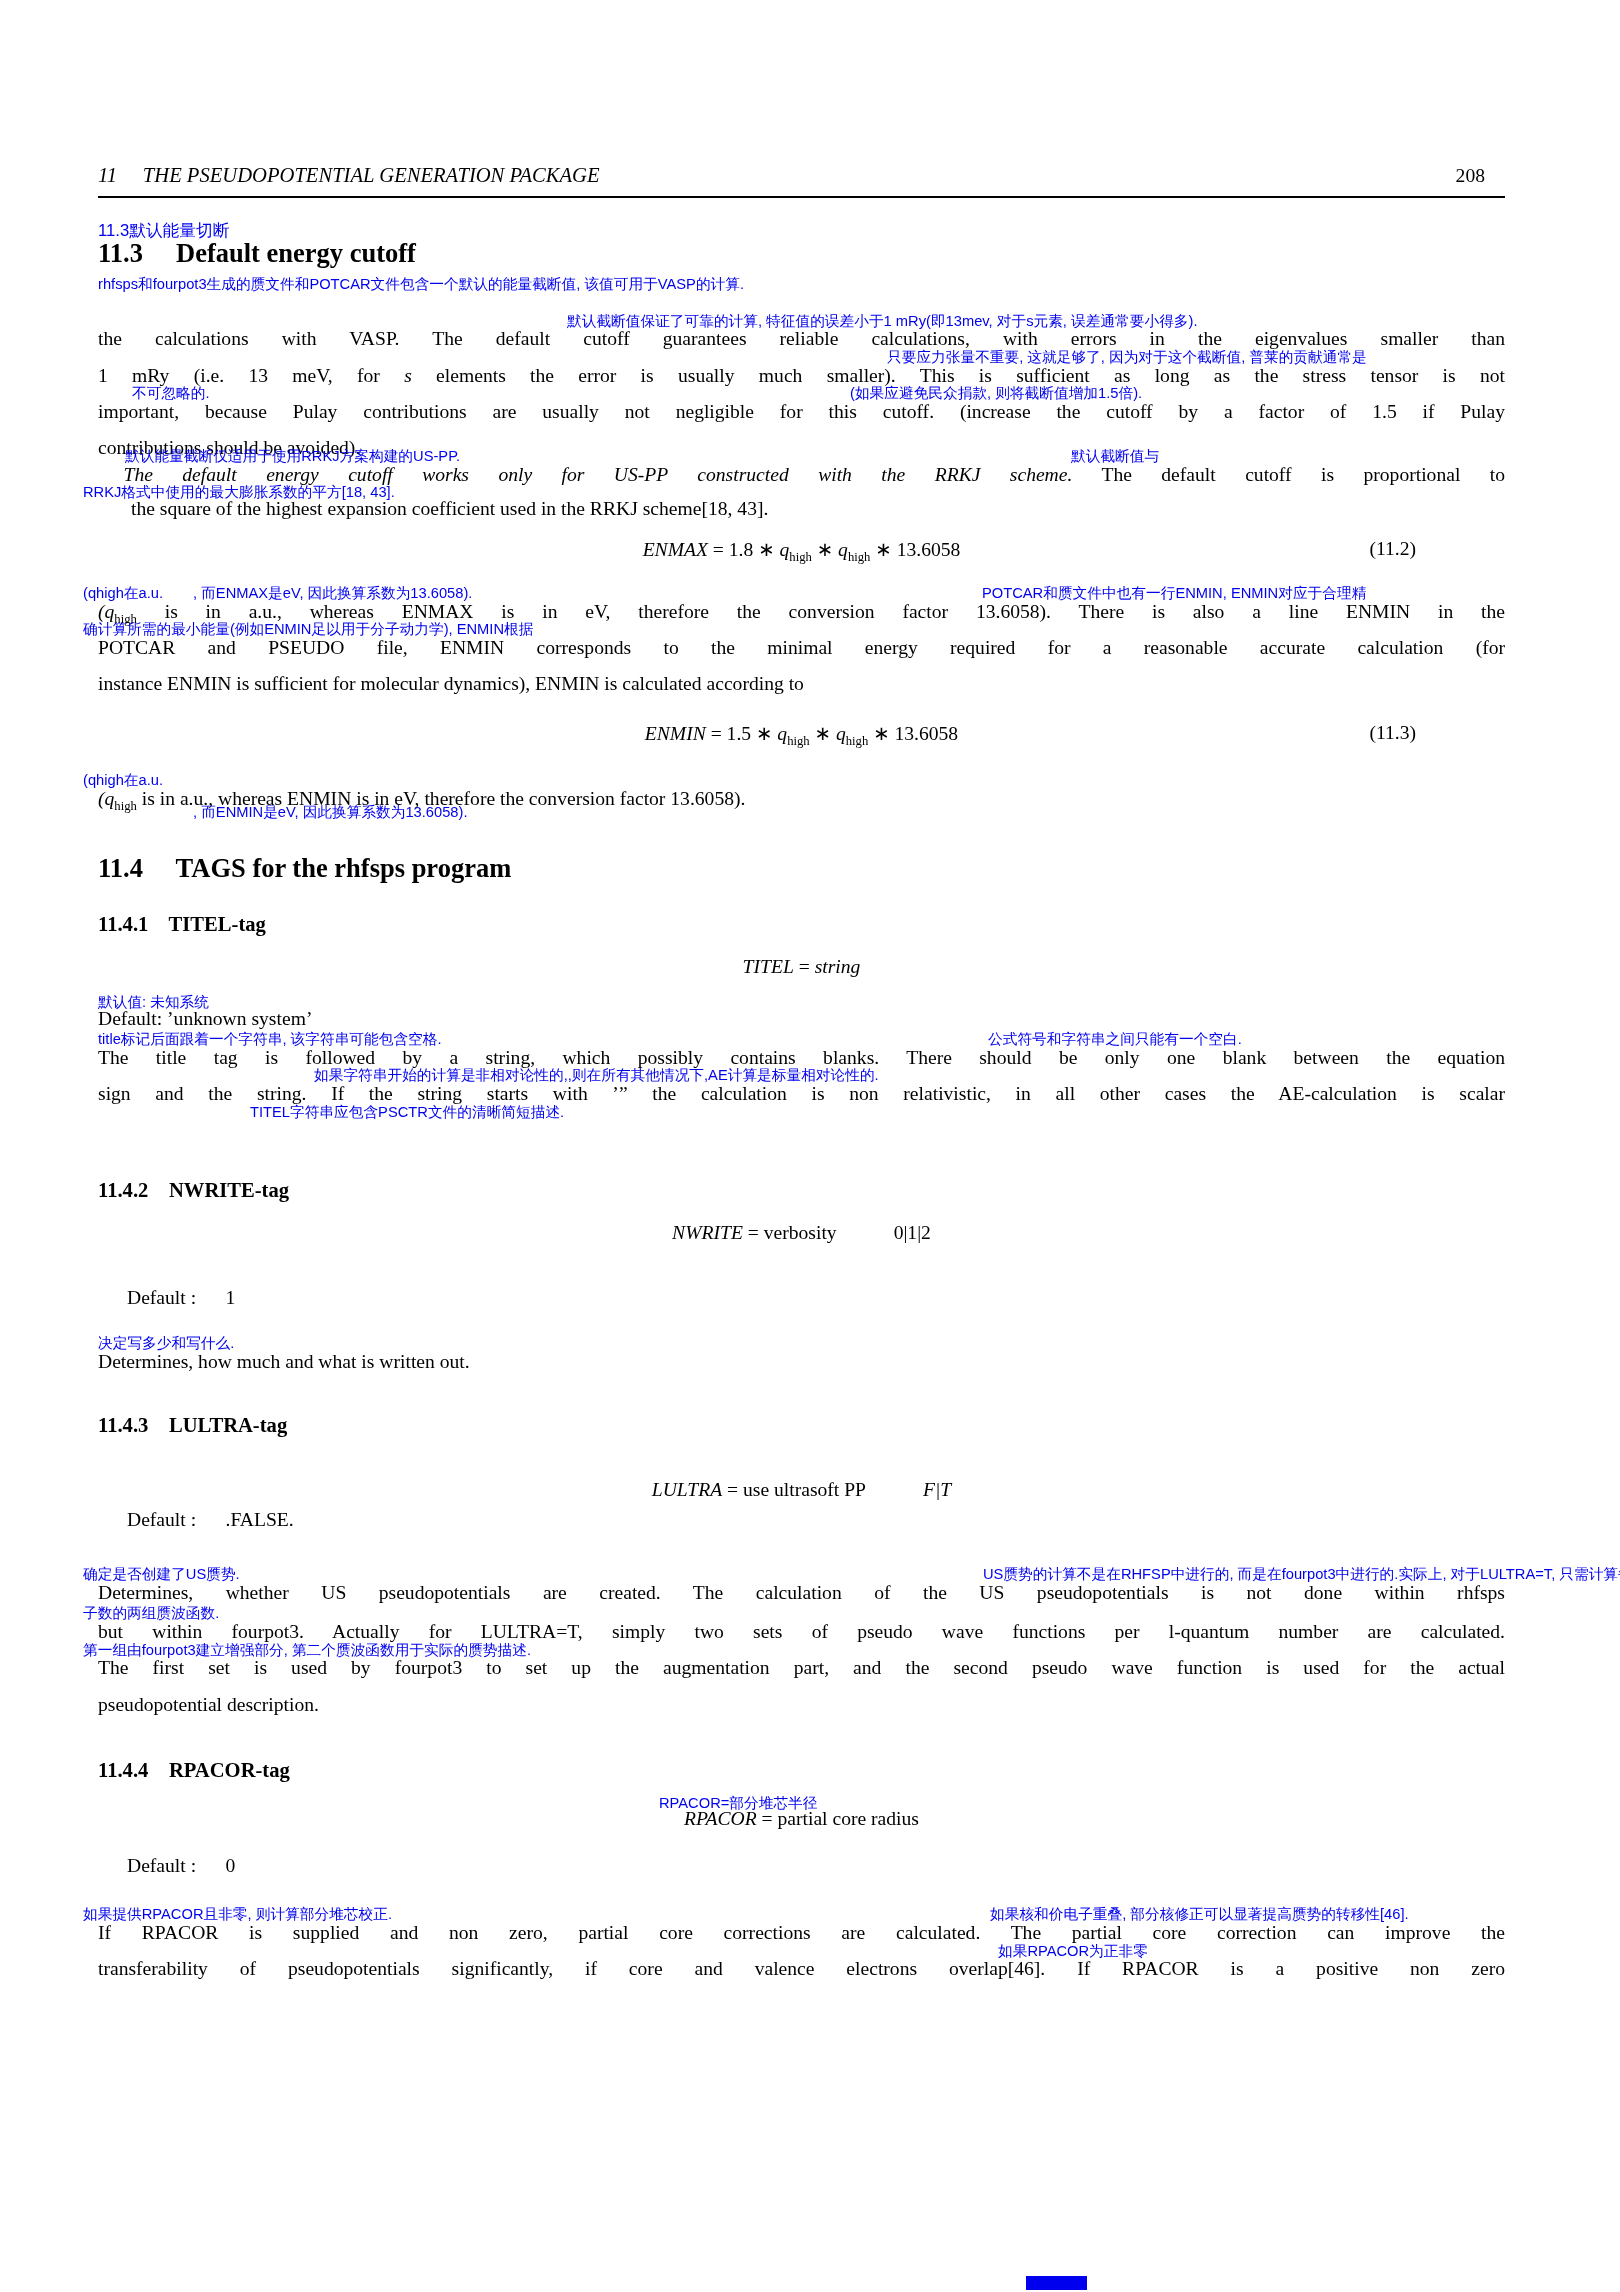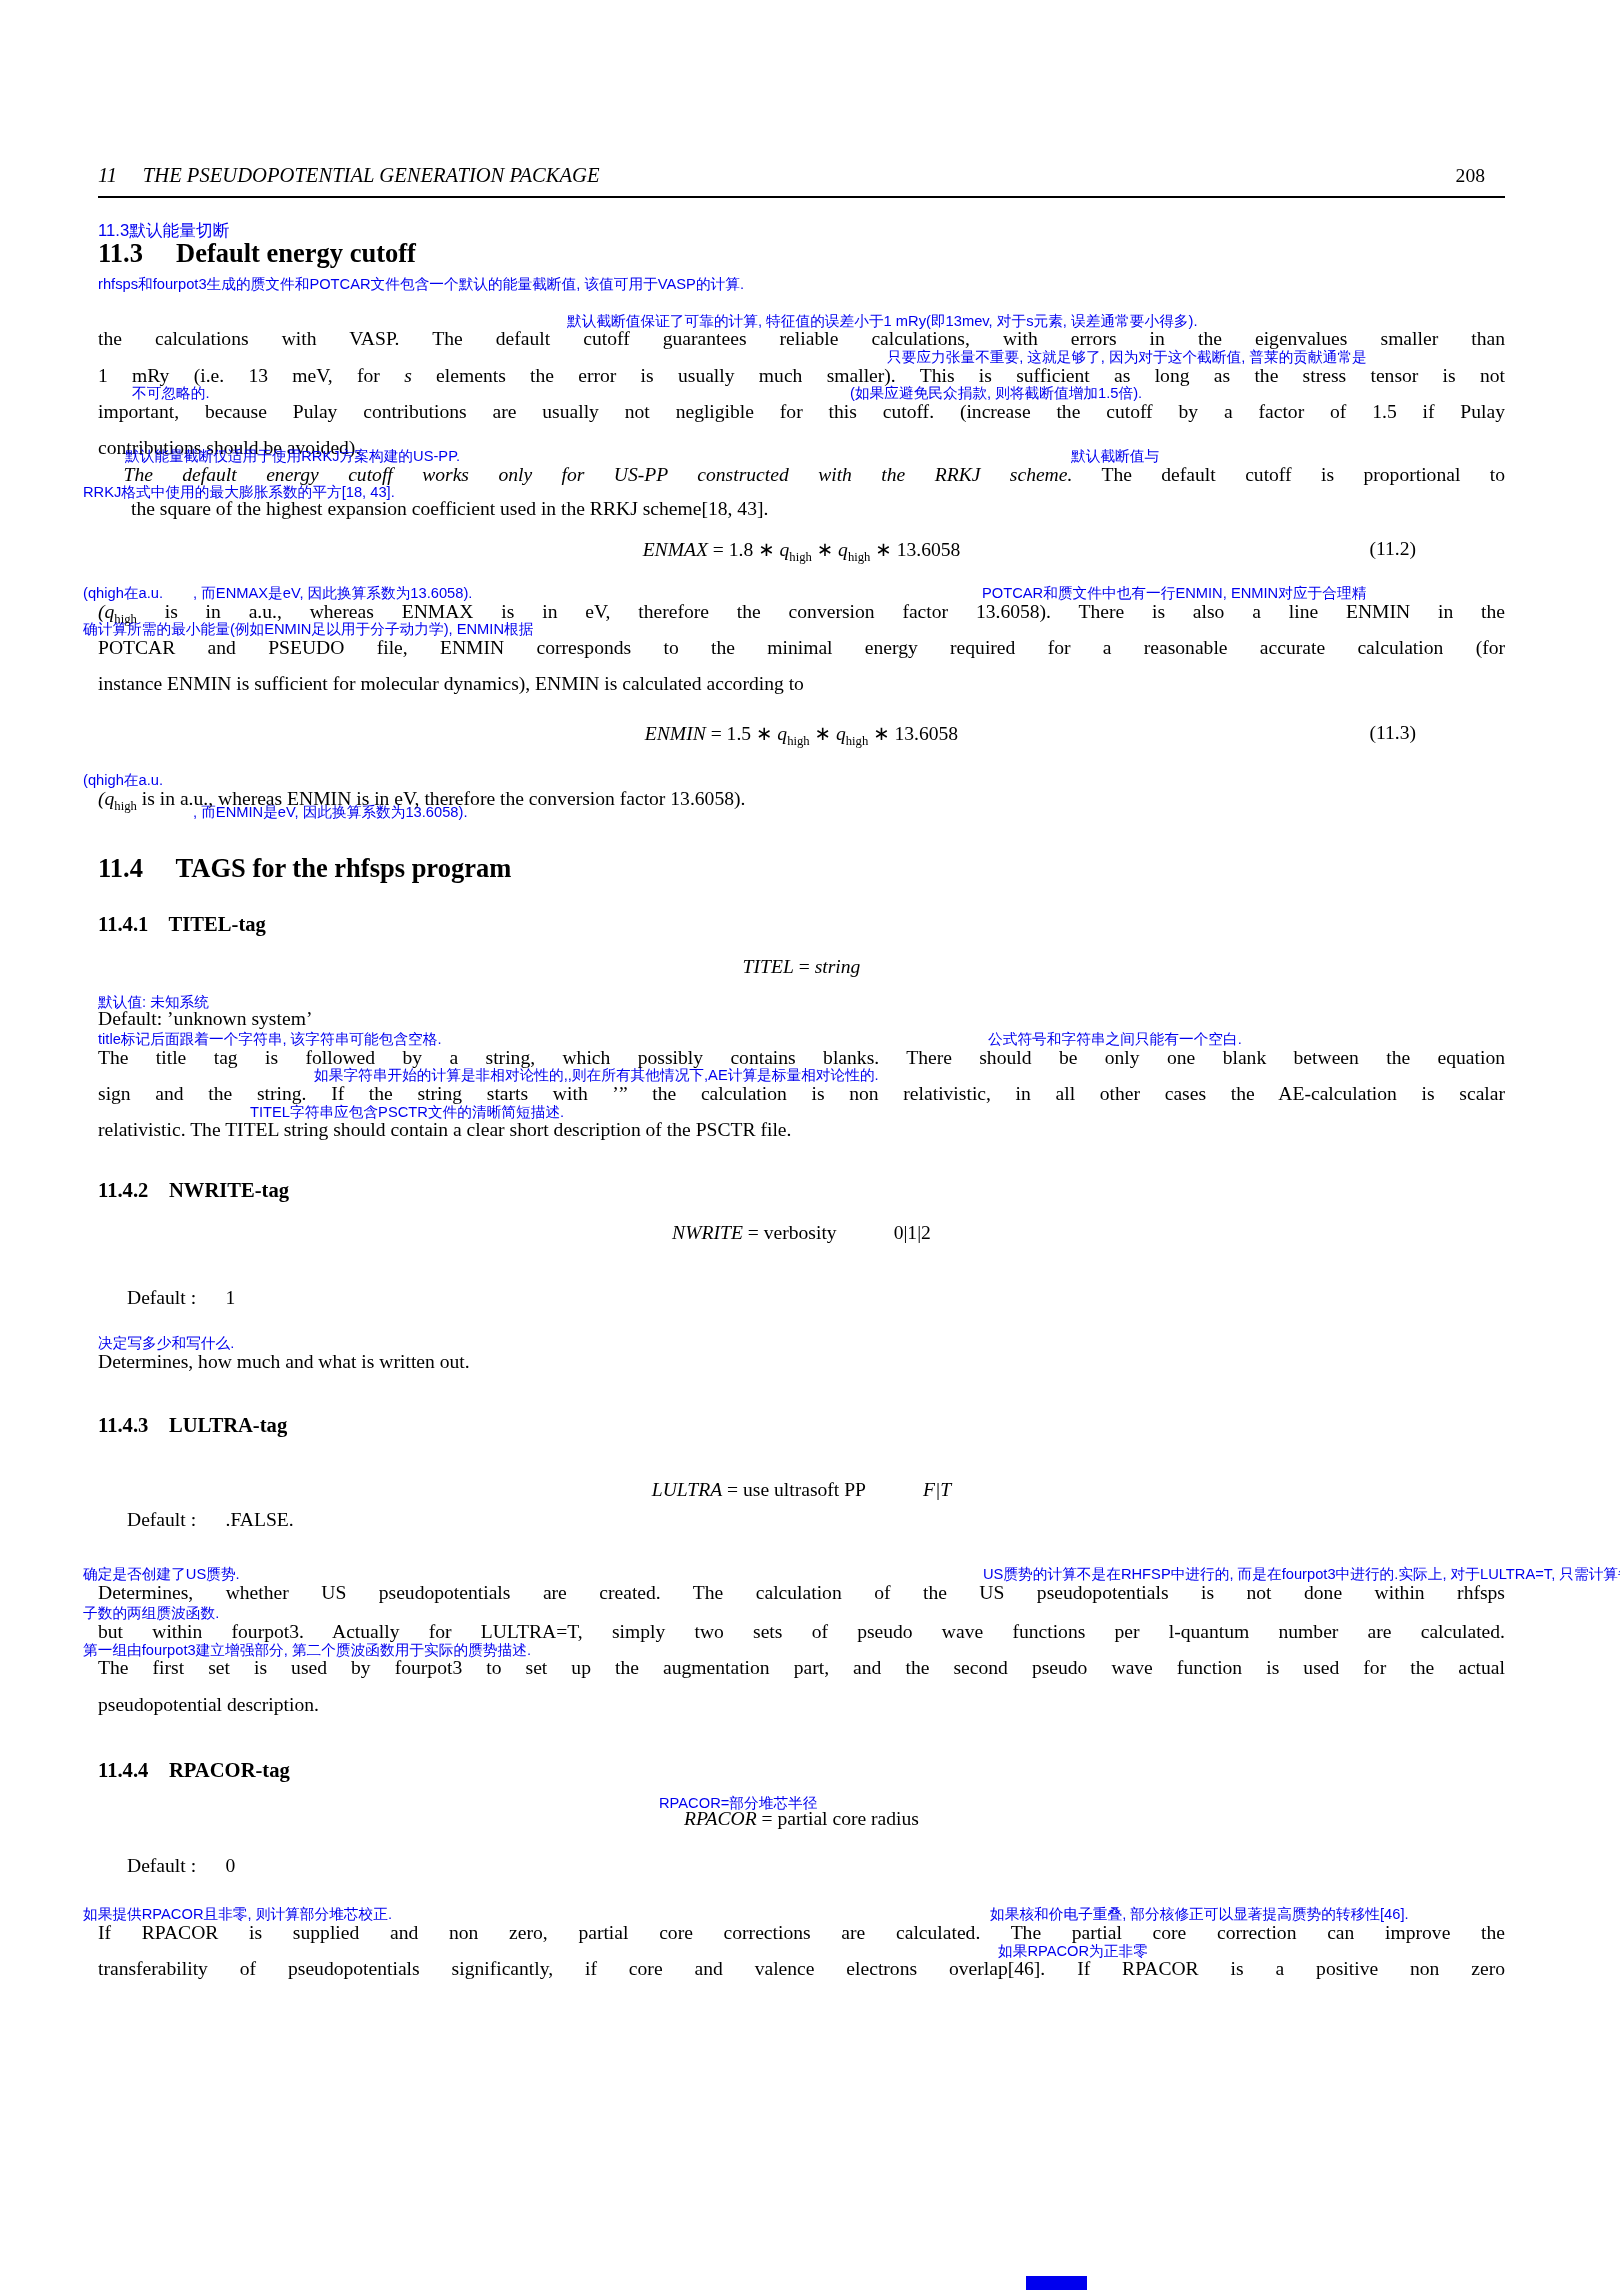--- a/index.html
+++ b/index.html
@@ -76,21 +76,20 @@
 
   <div class="abs cn" style="left:98px;top:994px;">默认值: 未知系统</div>
   <div class="abs defl" style="left:98px;top:1008px;">Default: ’unknown system’</div>
 
   <div class="abs cn" style="left:98px;top:1031px;">title标记后面跟着一个字符串, 该字符串可能包含空格.</div>
   <div class="abs cn" style="left:988px;top:1031px;">公式符号和字符串之间只能有一个空白.</div>
   <div class="abs en jl" style="left:98px;top:1045px;">The title tag is followed by a string, which possibly contains blanks. There should be only one blank between the equation</div>
   <div class="abs cn" style="left:314px;top:1067px;">如果字符串开始的计算是非相对论性的,,则在所有其他情况下,AE计算是标量相对论性的.</div>
   <div class="abs en jl" style="left:98px;top:1081px;">sign and the string. If the string starts with ’” the calculation is non relativistic, in all other cases the AE-calculation is scalar</div>
   <div class="abs cn" style="left:250px;top:1104px;">TITEL字符串应包含PSCTR文件的清晰简短描述.</div>
-  <div class="abs en" style="left:98px;top:1117px;">relativistic. The TITEL string should contain a clear short description of the PSCTR file.</div>
 
   <div class="abs h2" style="left:98px;top:1179px;">11.4.2    NWRITE-tag</div>
   <div class="abs eq" style="left:98px;top:1222px;"><span class="mv">NWRITE</span><span> = </span><span>verbosity</span><span class="optgap">0|1|2</span></div>
   <div class="abs defl" style="left:127px;top:1271px;margin-top:16px;">Default :      1</div>
   <div class="abs cn" style="left:98px;top:1335px;">决定写多少和写什么.</div>
   <div class="abs en" style="left:98px;top:1349px;">Determines, how much and what is written out.</div>
 
   <div class="abs h2" style="left:98px;top:1414px;">11.4.3    LULTRA-tag</div>
   <div class="abs eq" style="left:98px;top:1464px;margin-top:15px;"><span class="mv">LULTRA</span><span> = </span><span>use ultrasoft PP</span><span class="optgap mv">F|T</span></div>
   <div class="abs defl" style="left:127px;top:1509px;">Default :      .FALSE.</div>

